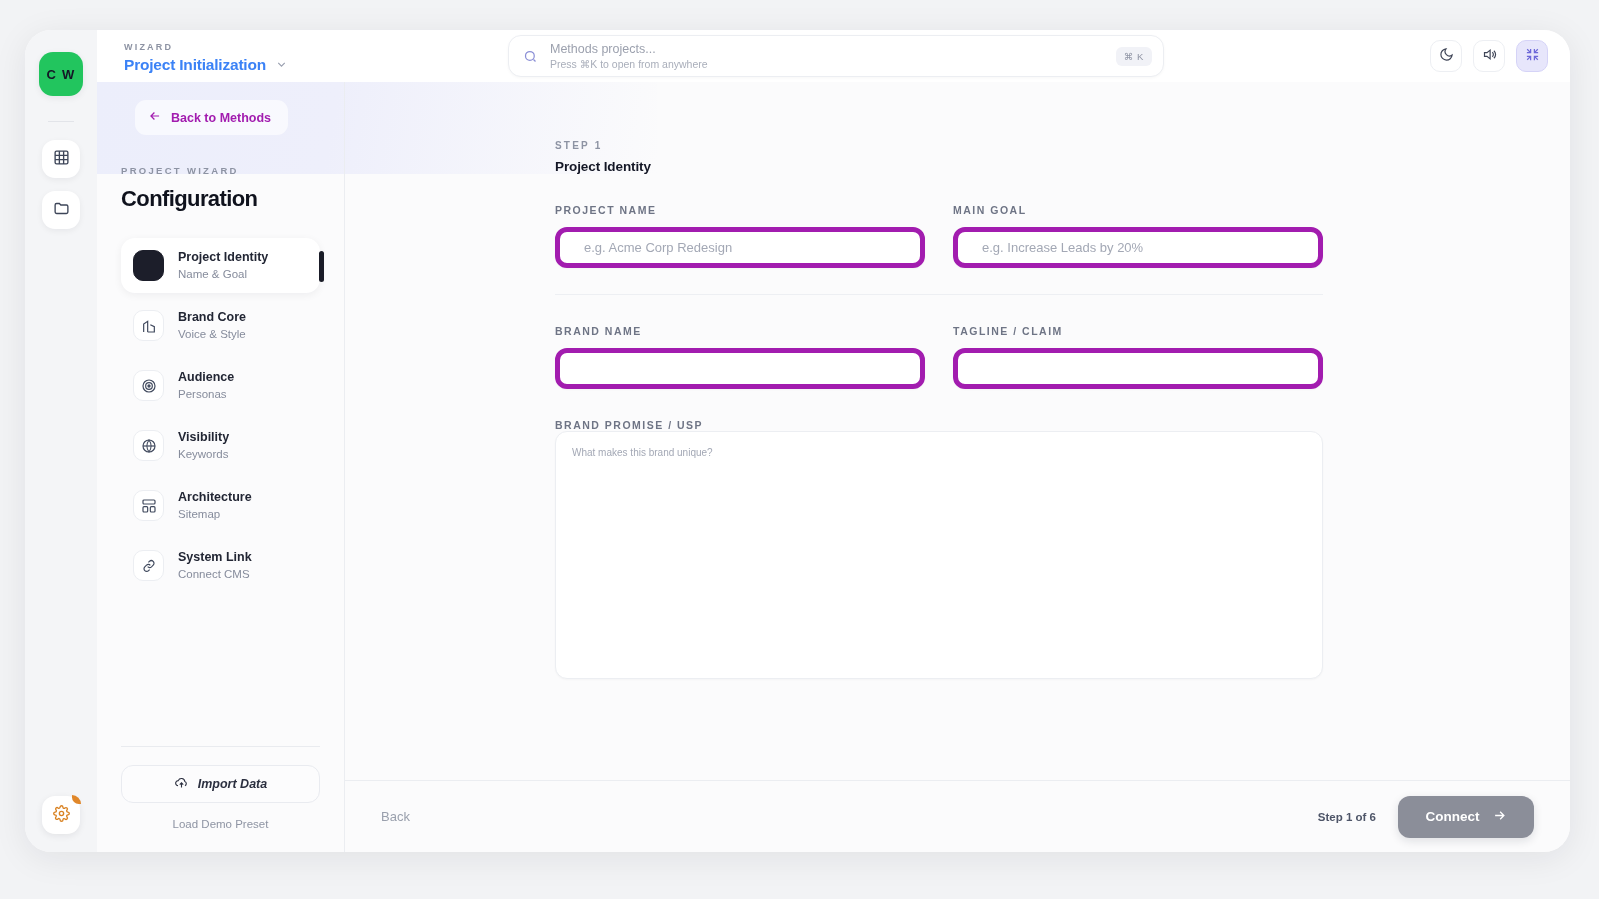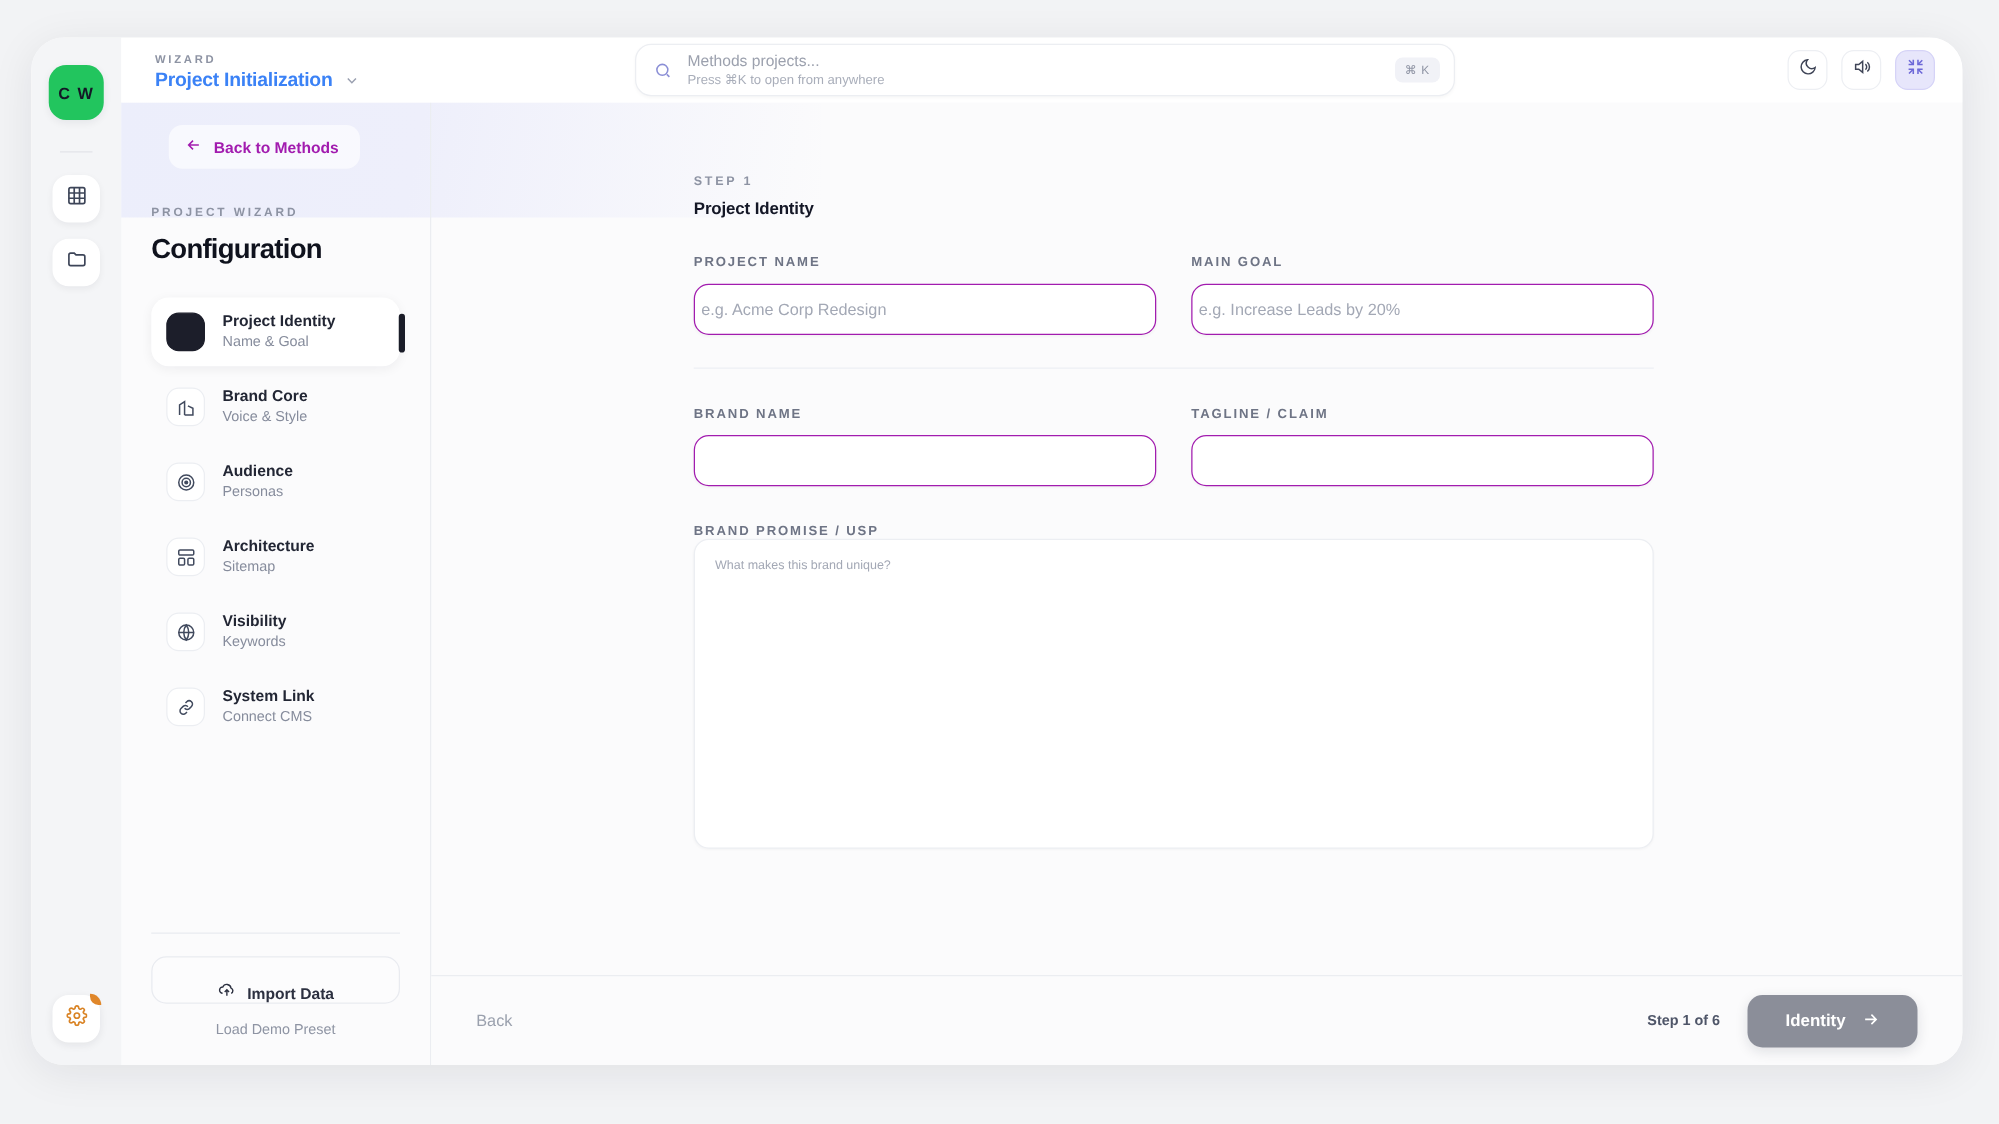--- a/index.html
+++ b/index.html
@@ -151,41 +151,41 @@
   .step-item.active .step-ico { background: #1c1e2a; border-color: #1c1e2a; }
   .step-tx { min-width: 0; }
   .step-name { font-size: 12.5px; font-weight: 700; color: #222634; line-height: 17px; }
   .step-sub { font-size: 11.5px; color: #868c9c; line-height: 16px; }
 
   .side-bottom { margin-top: auto; padding-bottom: 22px; }
   .side-div { height: 1px; background: #e9ebef; margin-bottom: 18px; }
   .import-btn {
     height: 38px; border: 1px solid #e9ebf0; border-radius: 12px;
     background: #fcfcfd;
-    display: flex; align-items: flex-end; justify-content: center; gap: 9px;
-    font-size: 12.5px; font-weight: 700; color: #2c3040;
+    display: flex; align-items: center; justify-content: center; gap: 9px;
+    font-size: 12.5px; font-weight: 700; color: #2c3040; font-style: italic;
   }
   .demo-link { text-align: center; font-size: 11.5px; color: #8e94a3; margin-top: 15px; }
 
   
   .main { flex: 1 1 auto; display: flex; flex-direction: column; min-width: 0; position: relative; z-index: 2; }
   .main-scroll { flex: 1 1 auto; overflow: hidden; padding: 58px 0 0 210px; }
   .step-kicker { font-size: 10px; font-weight: 700; letter-spacing: 2.2px; color: #8d93a3; text-transform: uppercase; }
   .step-head { font-size: 13.5px; font-weight: 700; color: #141726; margin-top: 8px; letter-spacing: -.1px; }
 
   .grid2 { display: flex; gap: 28px; margin-top: 30px; width: 768px; }
   .fld { flex: 1 1 0; min-width: 0; }
   .fld-label {
     font-size: 10.5px; font-weight: 700; letter-spacing: 1.5px;
     color: #6e7485; text-transform: uppercase;
   }
   .inp {
     margin-top: 11px; height: 41px; background: #ffffff;
-    border: 1px solid #a21caf; border-radius: 12px;
-    display: flex; align-items: center; padding: 0 5px;
+    border: 5px solid #a21caf; border-radius: 12px;
+    display: flex; align-items: center; padding: 0 24px;
     font-size: 13px; color: #a3a8b5;
     box-shadow: 0 1px 2px rgba(20,24,40,.03);
   }
   .row-div { width: 768px; height: 1px; background: #edeff3; margin-top: 26px; }
   .usp { width: 768px; margin-top: 30px; }
   .ta {
     margin-top: 0; height: 248px; background: #ffffff;
     border: 1px solid #eceef2; border-radius: 12px;
     padding: 15px 16px; font-size: 10px; color: #a3a8b5;
     box-shadow: 0 1px 2px rgba(20,24,40,.03);
@@ -358,42 +358,42 @@
             </div>
             <div class="step-tx">
               <div class="step-name">Audience</div>
               <div class="step-sub">Personas</div>
             </div>
           </div>
 
           <div class="step-item">
             <div class="step-ico">
               <svg width="16" height="16" viewBox="0 0 24 24" fill="none" stroke="currentColor" stroke-width="1.8">
+                <circle cx="12" cy="12" r="9"></circle>
+                  <path d="M3 12h18"></path>
+                  <path d="M12 3a15 15 0 0 1 0 18a15 15 0 0 1 0-18z"></path>
+              </svg>
+            </div>
+            <div class="step-tx">
+              <div class="step-name">Visibility</div>
+              <div class="step-sub">Keywords</div>
+            </div>
+          </div>
+
+          <div class="step-item">
+            <div class="step-ico">
+              <svg width="16" height="16" viewBox="0 0 24 24" fill="none" stroke="currentColor" stroke-width="1.8">
                 <rect x="3" y="3" width="18" height="6" rx="1.5"></rect>
                   <rect x="3" y="13" width="7" height="8" rx="1.5"></rect>
                   <rect x="14" y="13" width="7" height="8" rx="1.5"></rect>
               </svg>
             </div>
             <div class="step-tx">
               <div class="step-name">Architecture</div>
               <div class="step-sub">Sitemap</div>
-            </div>
-          </div>
-
-          <div class="step-item">
-            <div class="step-ico">
-              <svg width="16" height="16" viewBox="0 0 24 24" fill="none" stroke="currentColor" stroke-width="1.8">
-                <circle cx="12" cy="12" r="9"></circle>
-                  <path d="M3 12h18"></path>
-                  <path d="M12 3a15 15 0 0 1 0 18a15 15 0 0 1 0-18z"></path>
-              </svg>
-            </div>
-            <div class="step-tx">
-              <div class="step-name">Visibility</div>
-              <div class="step-sub">Keywords</div>
             </div>
           </div>
 
           <div class="step-item">
             <div class="step-ico">
               <svg width="16" height="16" viewBox="0 0 24 24" fill="none" stroke="currentColor" stroke-width="1.8">
                 <path d="M10 13a4 4 0 0 0 5.7.3l2.6-2.6a4 4 0 0 0-5.7-5.7l-1.5 1.5"></path>
                 <path d="M14 11a4 4 0 0 0-5.7-.3l-2.6 2.6a4 4 0 0 0 5.7 5.7l1.5-1.5"></path>
               </svg>
             </div>
@@ -453,21 +453,21 @@
             <div class="fld-label">BRAND PROMISE / USP</div>
             <div class="ta">What makes this brand unique?</div>
           </div>
         </div>
 
         <div class="footer">
           <div class="back-lnk">Back</div>
           <div class="foot-right">
             <div class="step-count">Step 1 of 6</div>
             <div class="cont-btn">
-              <span>Identity</span>
+              <span>Connect</span>
               <span>
                 <svg width="15" height="15" viewBox="0 0 24 24" fill="none" stroke="currentColor" stroke-width="2.1">
                   <path d="M5 12h14M13 6l6 6-6 6"></path>
                 </svg>
               </span>
             </div>
           </div>
         </div>
       </div>
 

